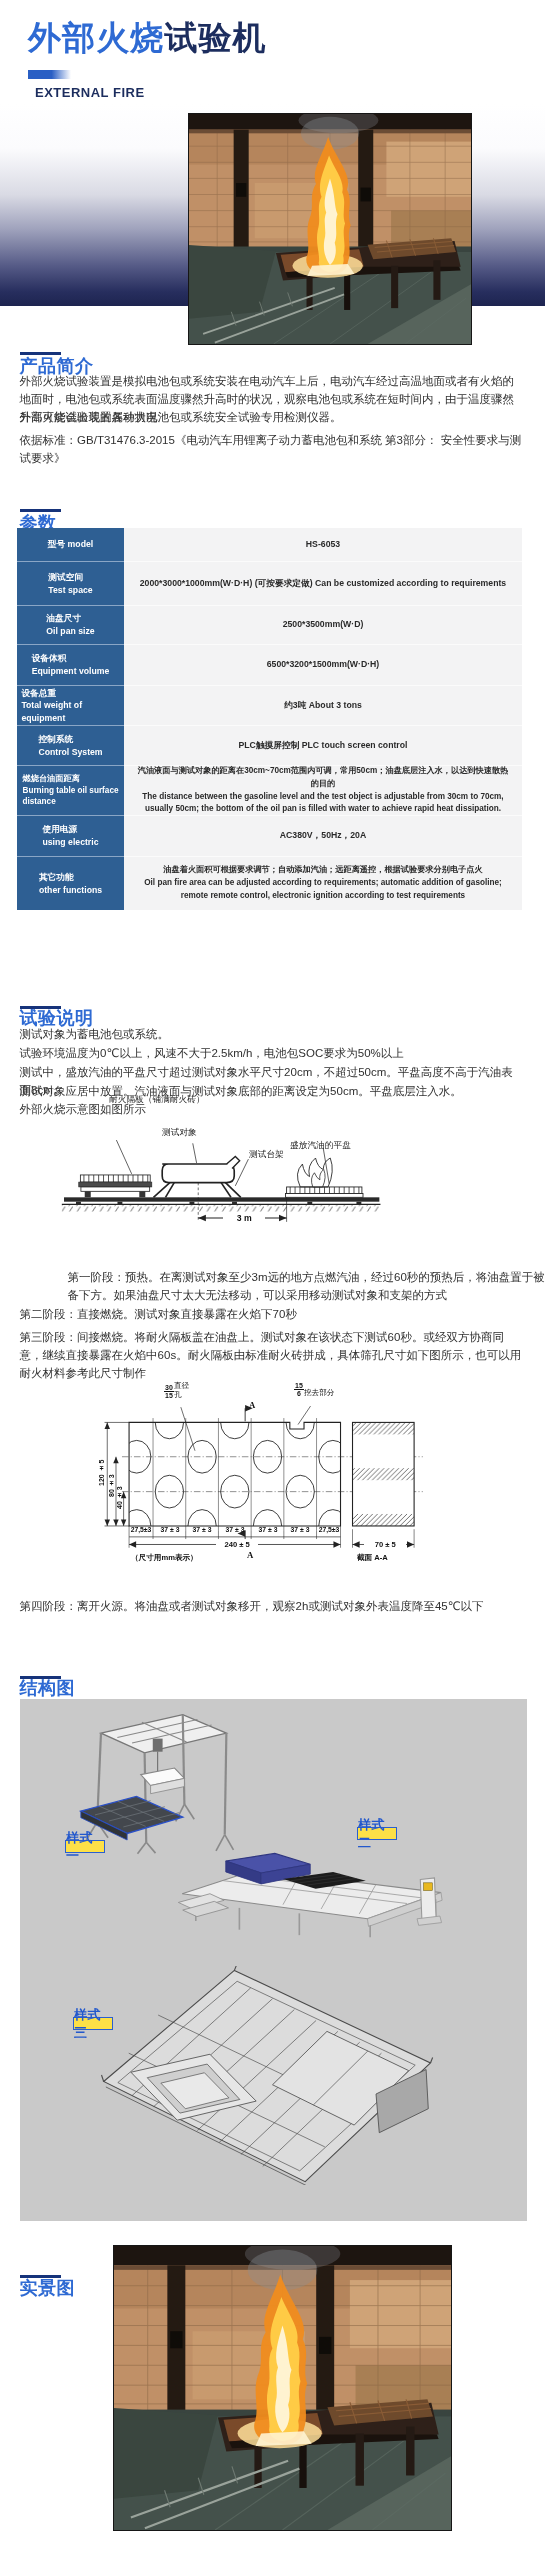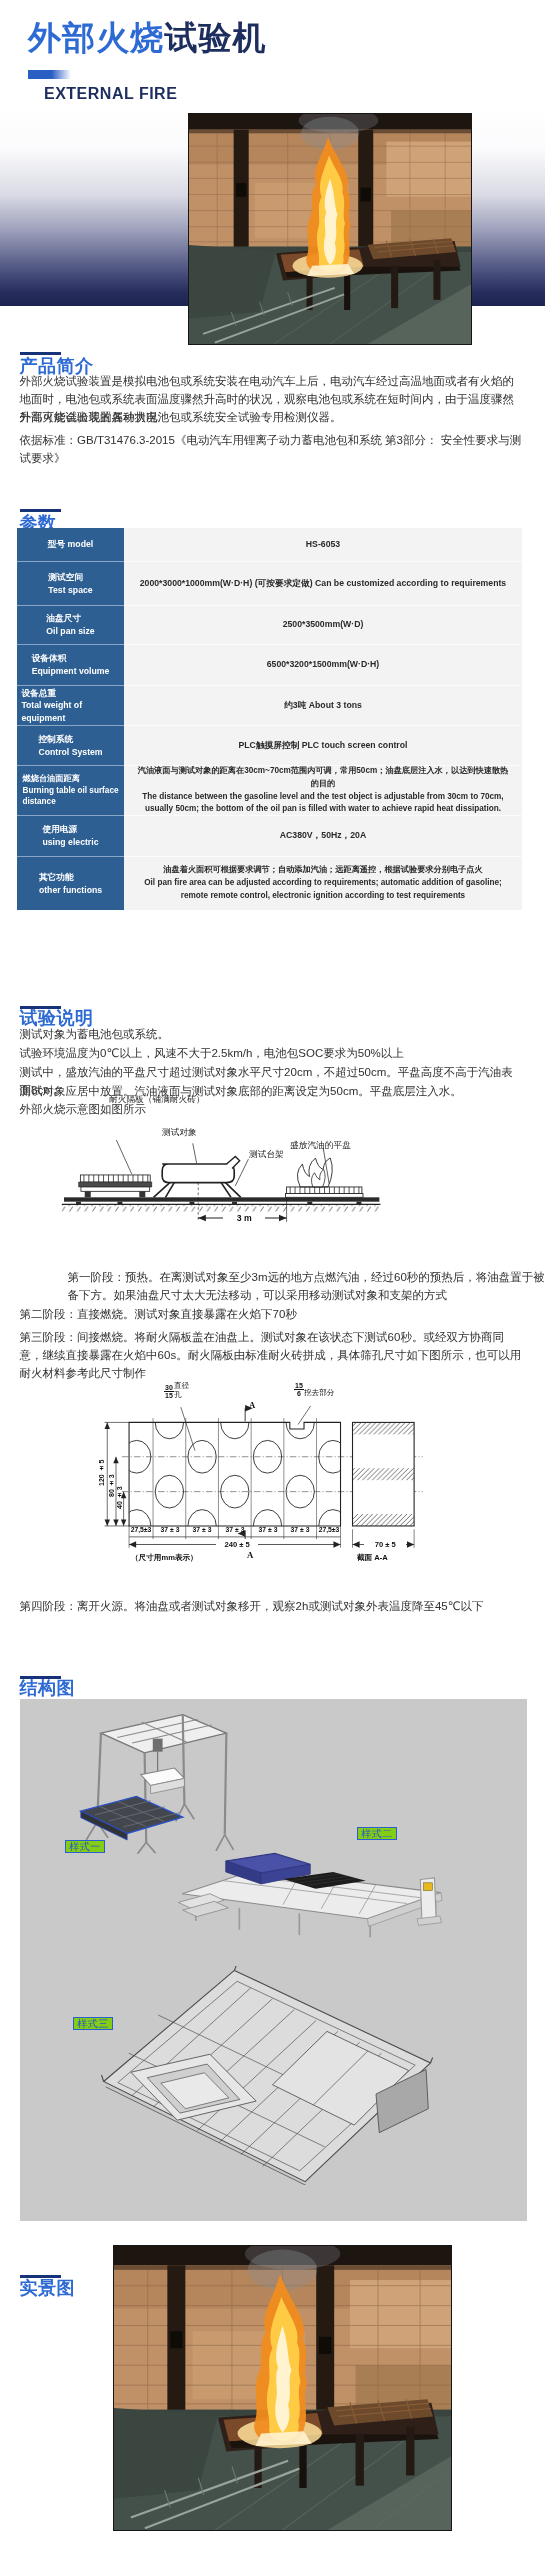--- a/index.html
+++ b/index.html
@@ -5,21 +5,21 @@
   html,body{margin:0;padding:0;background:#ffffff;}
   body{font-family:"Liberation Sans","DejaVu Sans",sans-serif;color:#2f2f2f;}
   .page{position:relative;width:545px;height:2576px;background:#fff;overflow:hidden;margin:0 auto;}
   .abs{position:absolute;}
 
   
   .h1{left:28px;top:18.5px;font-size:33px;font-weight:800;letter-spacing:1.1px;line-height:1.15;white-space:nowrap;}
   .h1 .blue{color:#2e6ad3;}
   .h1 .dark{color:#1c2d5e;}
   .accent-bar{left:28px;top:70px;width:43px;height:9.3px;background:linear-gradient(90deg,#2a5fc4 0%,#2a5fc4 55%,rgba(42,95,196,0) 100%);}
-  .h2{left:44px;top:85px;font-size:16px;font-weight:800;color:#1c2d5e;letter-spacing:0.5px;}
+  .h2{left:35px;top:85px;font-size:13px;font-weight:800;color:#1c2d5e;letter-spacing:0.5px;}
 
   
   .banner-grad{left:0;top:104px;width:545px;height:202px;
     background:linear-gradient(180deg,#ffffff 0%,#fbfbfd 22%,#d9dae4 45%,#9fa2bc 62%,#565b87 80%,#272e5e 93%,#1d2450 100%);}
   .photo{border:1.1px solid #161616;box-sizing:border-box;background:#222;}
   .photo svg{display:block;width:100%;height:100%;}
 
   
   .sec-title{font-size:18px;font-weight:800;color:#2e6ad3;letter-spacing:0.5px;white-space:nowrap;margin-top:28px;}
   .sec-underline{width:41px;height:2.7px;background:#16337a;}
@@ -41,21 +41,21 @@
   .dim-label{font-size:7px;font-weight:700;color:#111;white-space:nowrap;}
   .vdim{writing-mode:vertical-rl;transform:rotate(180deg);display:flex;align-items:center;justify-content:center;}
   .frac{display:inline-flex;flex-direction:column;vertical-align:middle;font-size:7px;font-weight:700;line-height:1.05;text-align:center;}
   .frac .num{border-bottom:0.8px solid #111;padding:0 1.1px;}
   .frac-wrap{display:flex;gap:0;align-items:flex-end;font-size:7.6px;color:#111;width:39px;flex-wrap:wrap;}
   .center{text-align:center;}
   .wbg{background:#fff;padding:0 2.2px;}
 
   
   .gray-panel{left:19.6px;top:1699px;width:507px;height:522px;background:#c9c9c9;}
-  .style-box{width:40px;height:13px;border:1.1px solid #2a5fd0;color:#2358cc;background:#84cc16;font-size:10px;font-weight:400;
+  .style-box{width:40px;height:13px;border:1.1px solid #2a5fd0;color:#2358cc;background:#fde047;font-size:13px;font-weight:700;
     display:flex;align-items:center;justify-content:center;box-sizing:border-box;letter-spacing:0.5px;}
 
   .serifA{font-family:"Liberation Serif","DejaVu Serif",serif;font-weight:700;font-size:8.7px;color:#111;}
 </style>
 </head>
 <body>
 
 <div class="page">
 
   <svg width="0" height="0" style="position:absolute" aria-hidden="true">

